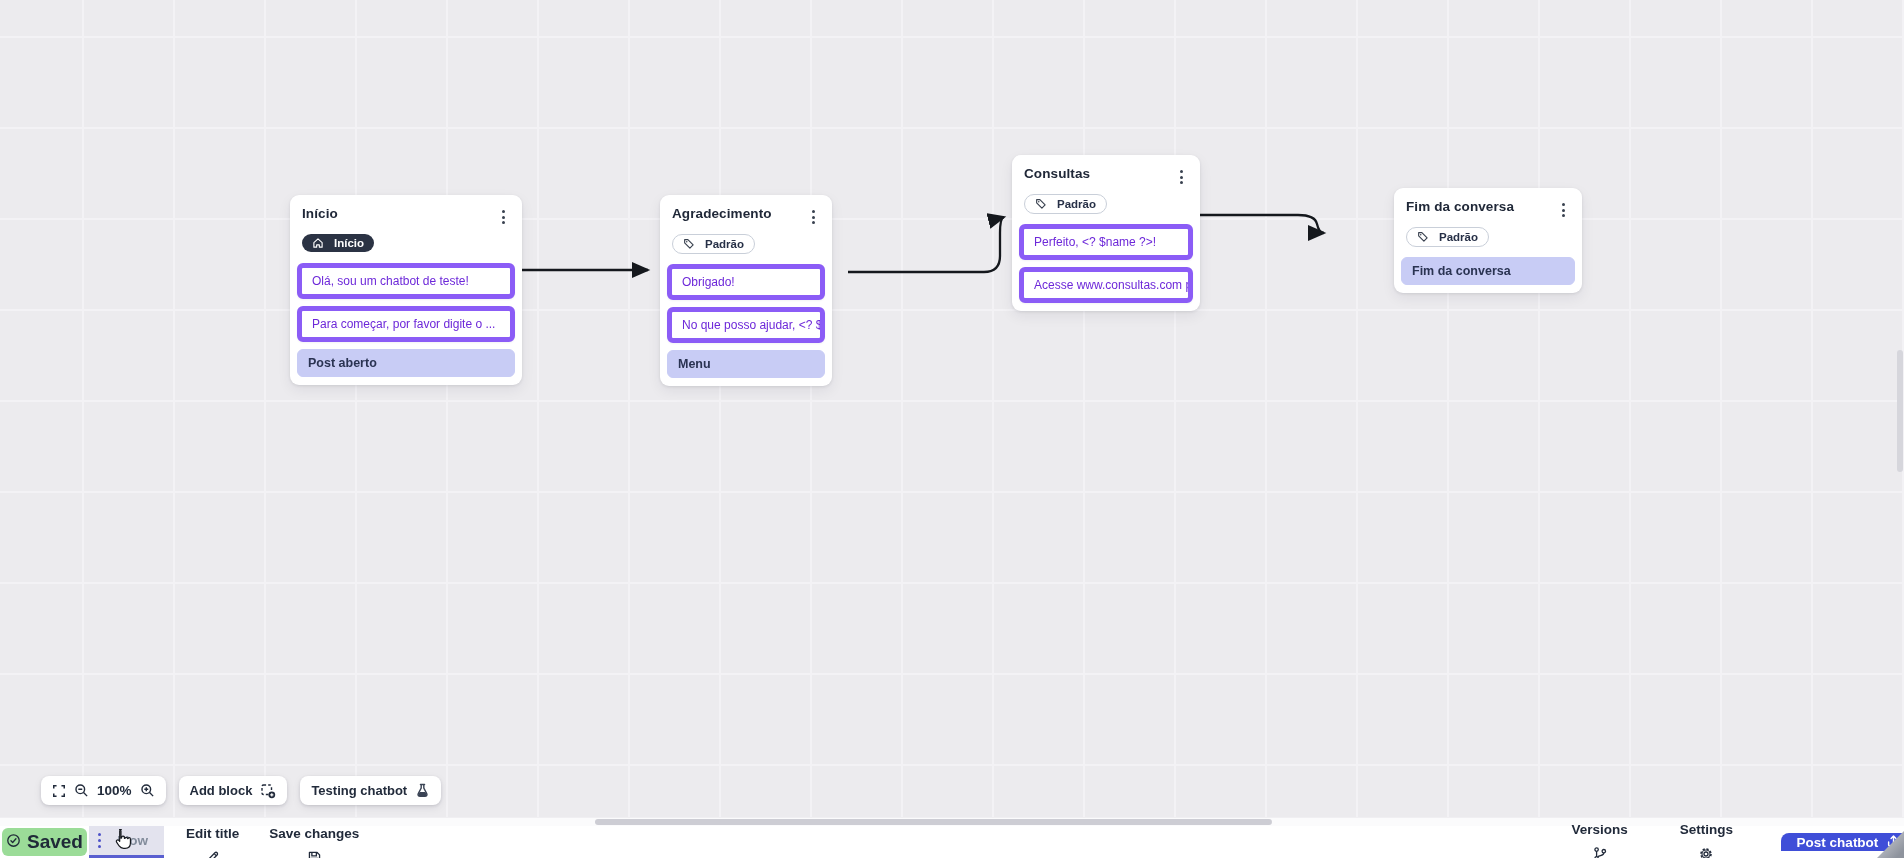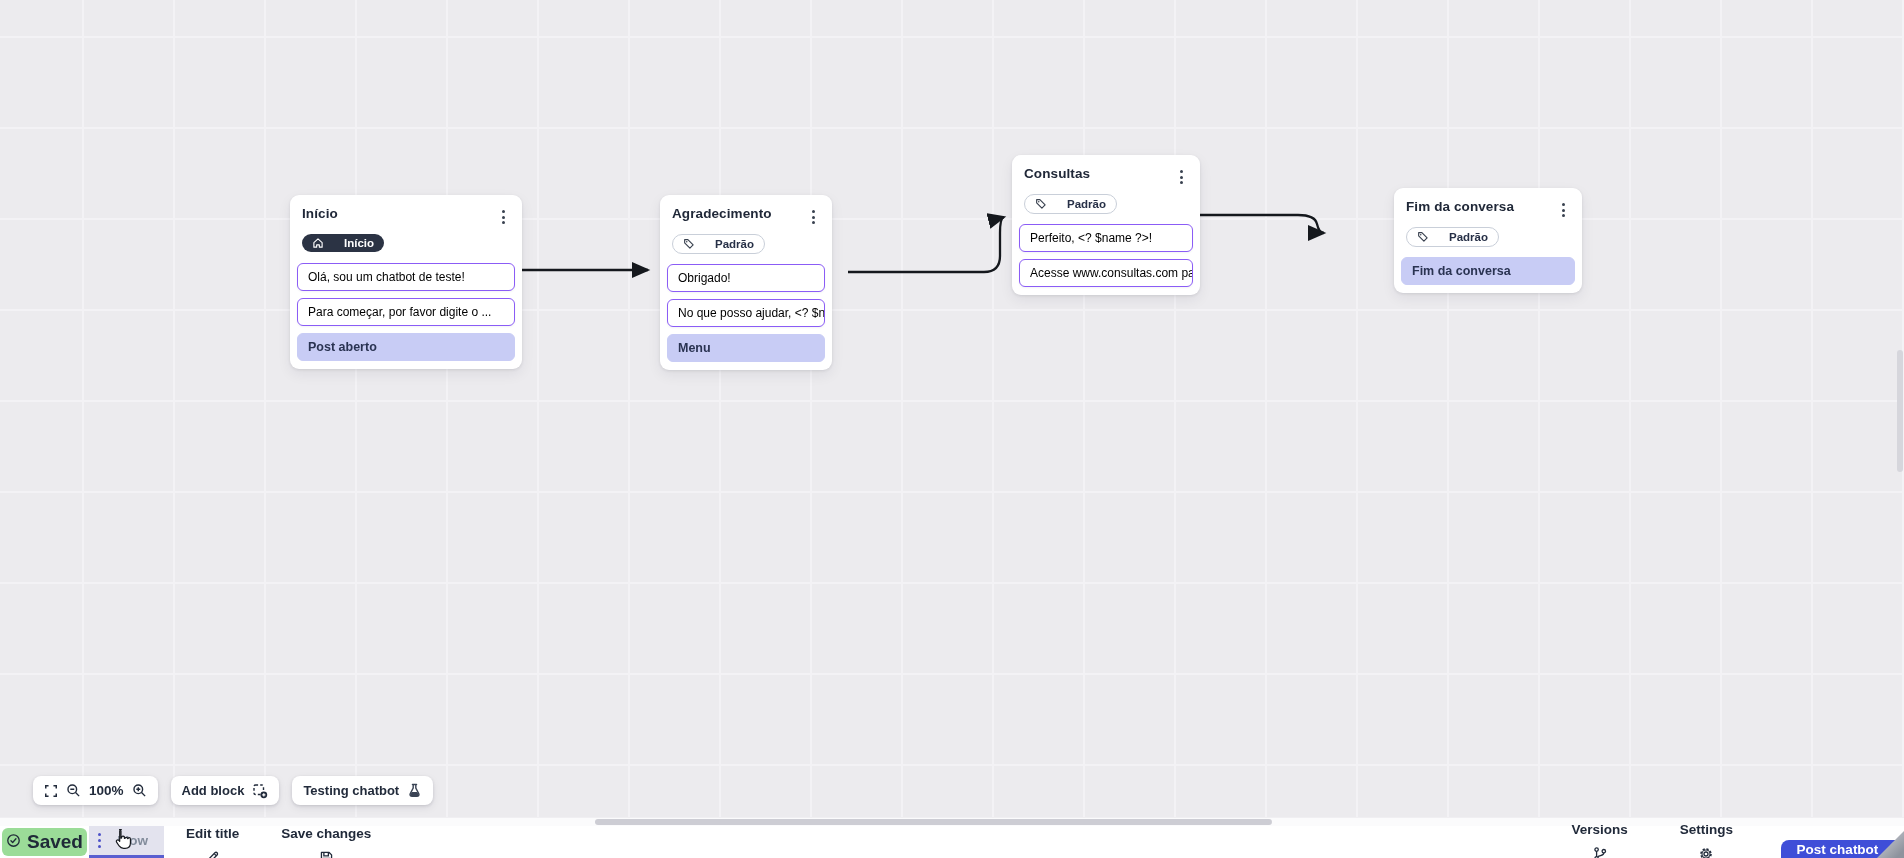--- a/index.html
+++ b/index.html
@@ -32,50 +32,50 @@
     padding:11px 7px 8px 7px;
   }
   .node-header { display:flex; align-items:flex-start; justify-content:space-between; padding:0 5px 0 5px; }
   .node-title { font-size:13.5px; font-weight:700; color:#202838; letter-spacing:.1px; }
   .kebab {
     display:flex; flex-direction:column; gap:2.5px; padding:3px 5px; cursor:pointer; margin-top:1px;
   }
   .kebab i { width:3px; height:3px; border-radius:50%; background:#39414f; display:block; }
   .badge-row { padding:7px 5px 3px 5px; }
   .badge {
-    display:inline-flex; align-items:center; gap:20px;
+    display:inline-flex; align-items:center; gap:10px;
     font-size:11.5px; font-weight:700;
     border-radius:999px; padding:3px 10px;
   }
   .badge.dark  { background:#2b3344; color:#ffffff; }
   .badge.light { background:#ffffff; color:#273047; border:1.4px solid #c9cfd9; }
   .badge svg { display:block; }
   .block {
     margin-top:7px;
     background:#ffffff;
-    border:1px solid #8b5cf6;
+    border:5px solid #8b5cf6;
     border-radius:6px;
     box-shadow:0 1px 2px rgba(25,30,50,.05);
     padding:6px 10px;
-    font-size:12px; color:#000000;
+    font-size:12px; color:#6d28d9;
     white-space:nowrap; overflow:hidden;
     cursor:pointer;
   }
   .block.input {
     background:#c8ccf5; border:1px solid #c8ccf5;
     color:#2a3352; font-weight:700; font-size:12.5px;
     box-shadow:none;
   }
   .n-inicio        { left:290px;  top:195px; width:232px; }
   .n-agradecimento { left:660px;  top:195px; width:172px; }
   .n-consultas     { left:1012px; top:155px; width:188px; }
   .n-fim           { left:1394px; top:188px; width:188px; }
 
   
-  .float-bar { position:absolute; left:24px; bottom:21px; display:flex; gap:13px;padding-left:9px; }
+  .float-bar { position:absolute; left:32px; bottom:21px; display:flex; gap:13px;padding-left:9px; }
   .pill {
     background:#ffffff; border-radius:8px; height:29px;
     box-shadow:0 1px 3px rgba(25,30,50,.14), 0 3px 8px rgba(25,30,50,.08);
     display:flex; align-items:center; gap:8px; padding:0 11px;
     font-size:13px; font-weight:600; color:#222b3b; cursor:pointer;
   }
   .pill svg { display:block; }
   .zoom-pct { font-size:13.5px; font-weight:600; }
 
   
@@ -111,22 +111,22 @@
   }
   .flow-tab .kebab-v { display:flex; flex-direction:column; gap:2.5px; padding:2px; }
   .flow-tab .kebab-v i { width:3.2px; height:3.2px; border-radius:50%; background:#4d52c8; display:block; }
   .flow-label { font-size:13.5px; font-weight:700; color:#828c9b; }
   .bar-btn {
     display:flex; align-items:center; gap:9px;
     font-size:13.5px; font-weight:700; color:#212a3a;
     cursor:pointer; padding:0 4px;flex-direction:column;
   }
   .bar-btn svg { display:block; }
-  .ml18 { margin-left:18px; } .ml34 { margin-left:34px; }
-  .right-group { margin-left:auto; display:flex; align-items:flex-end; }
+  .ml18 { margin-left:18px; } .ml34 { margin-left:22px; }
+  .right-group { margin-left:auto; display:flex; align-items:center; }
   .right-group .bar-btn { margin-right:44px; }
   .post-btn {
     width:123px; background:#3f4ed8; color:#ffffff;
     border:none; border-radius:8px 0 0 0;
     font-family:inherit; font-size:13.5px; font-weight:700;
     display:flex; align-items:center; justify-content:center; gap:8px;
     cursor:pointer;
     padding-left:13px;
   }
   .corner-fold {

